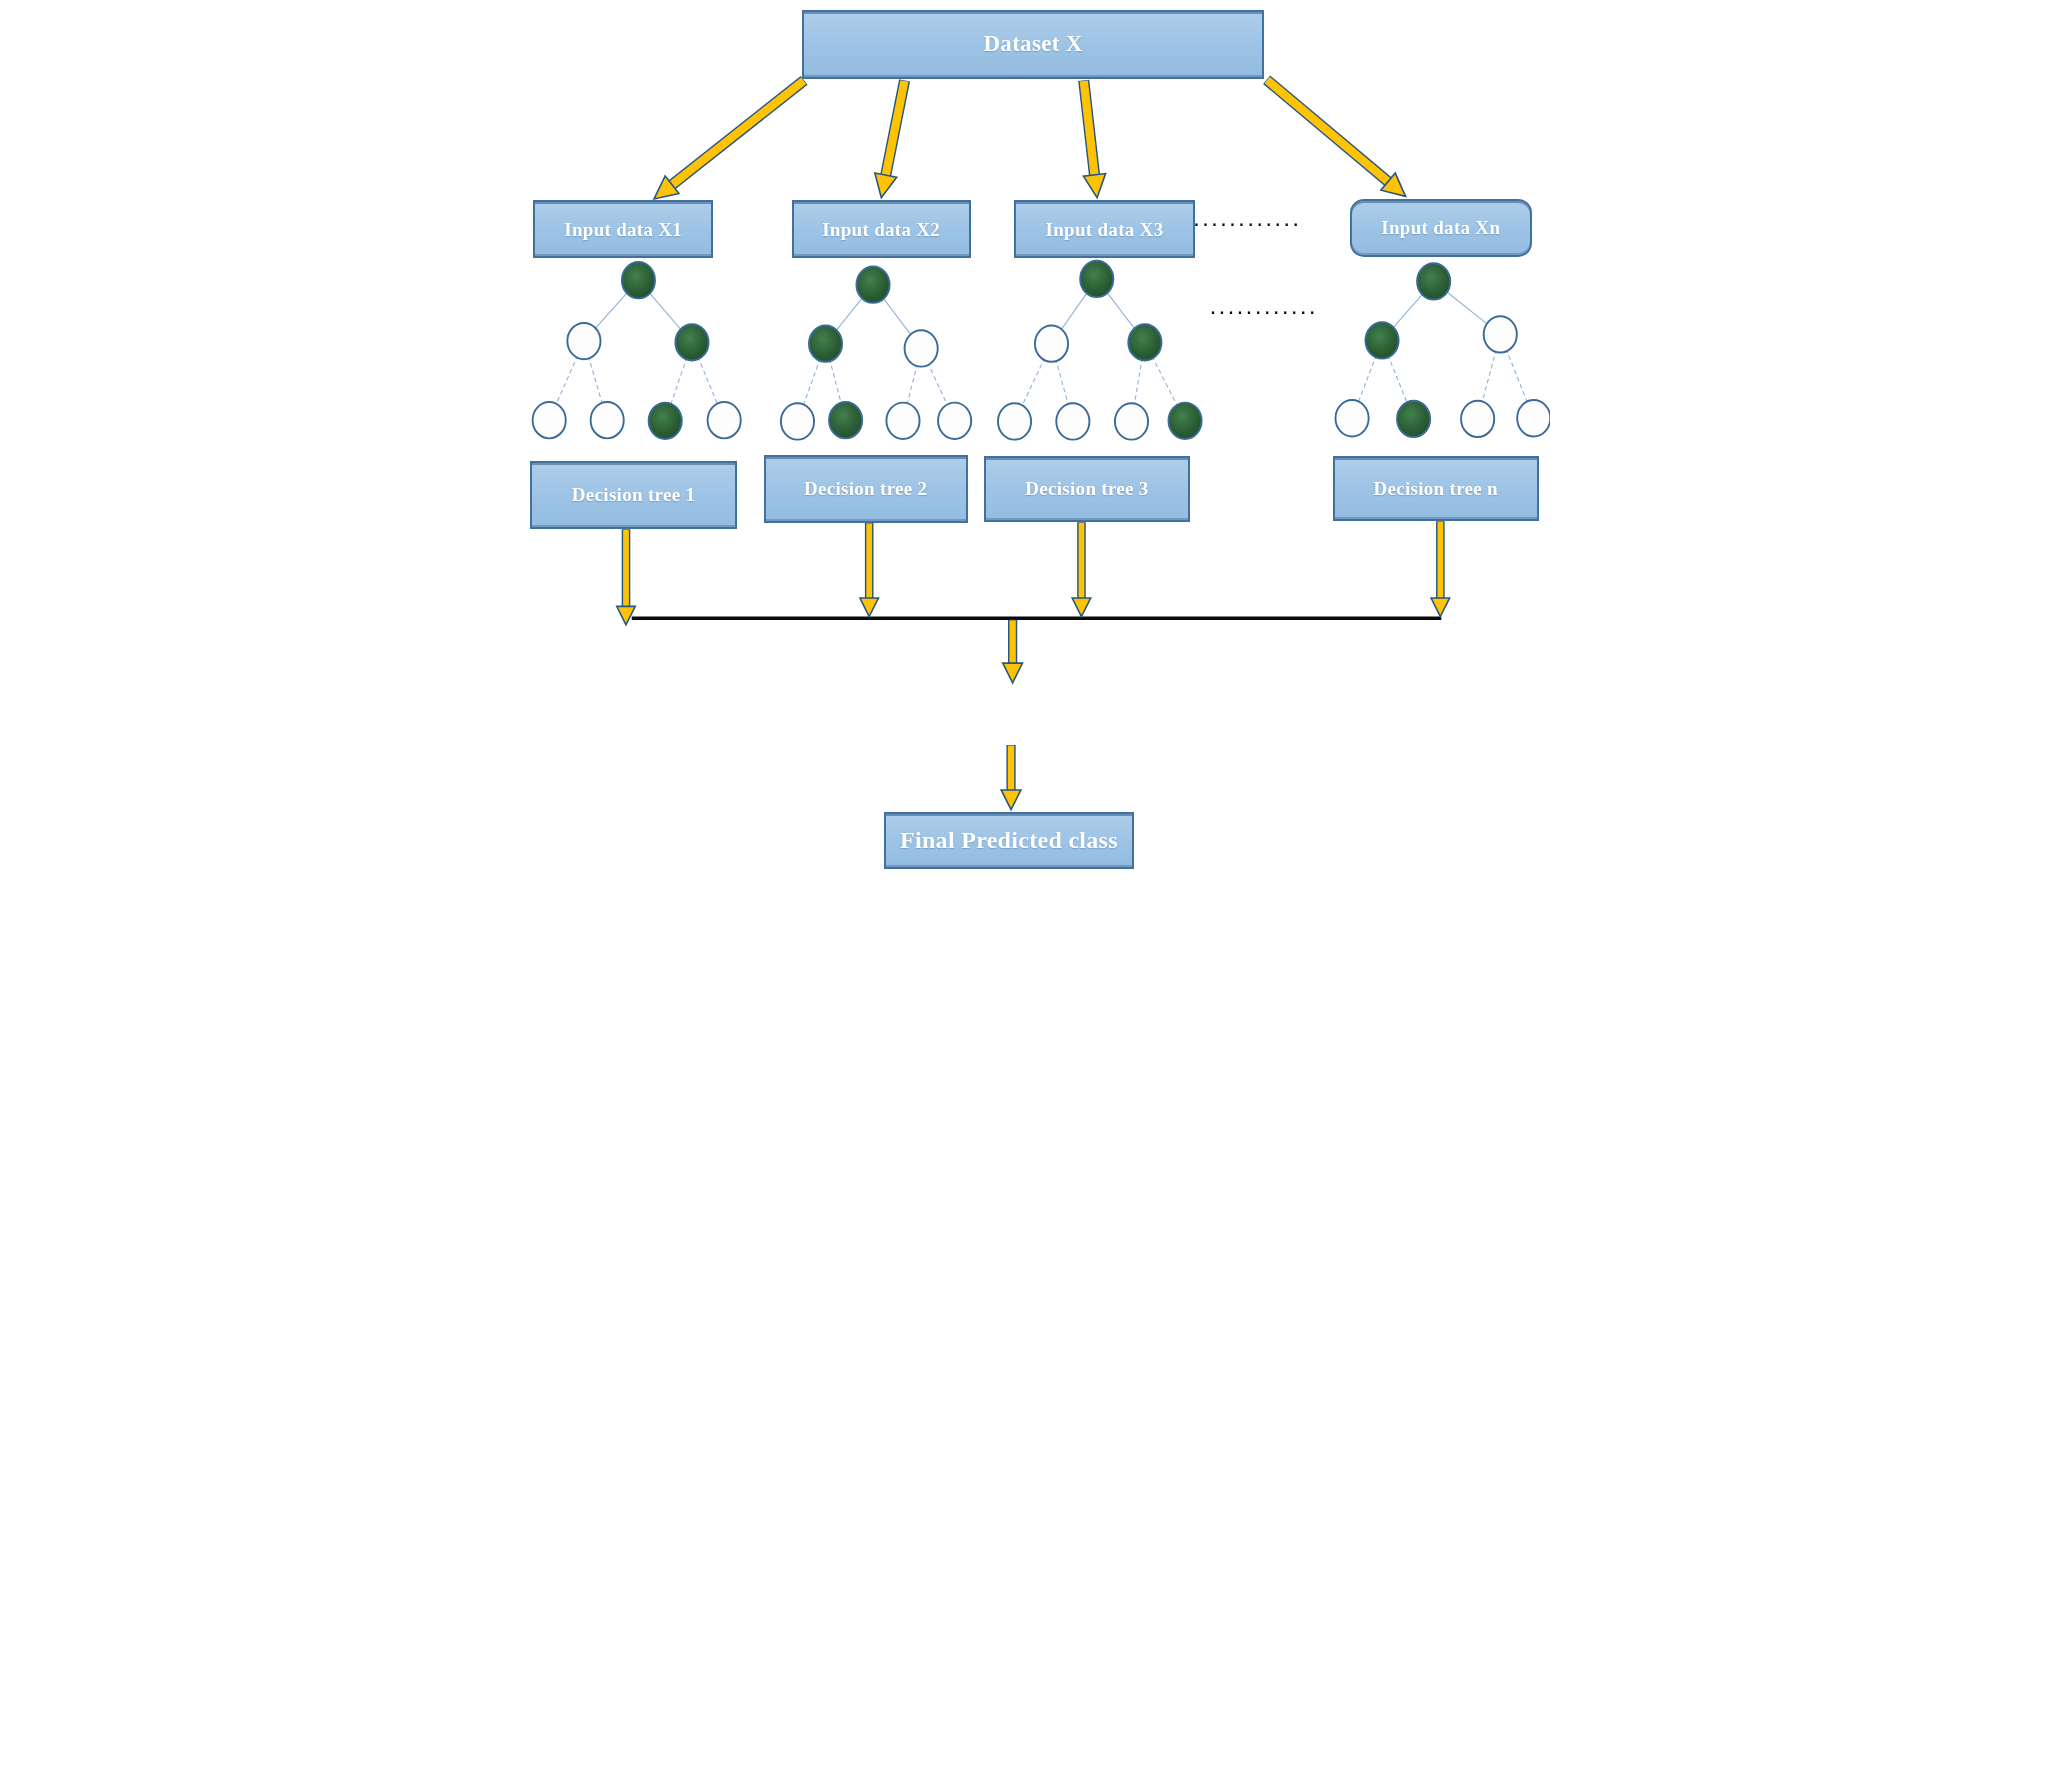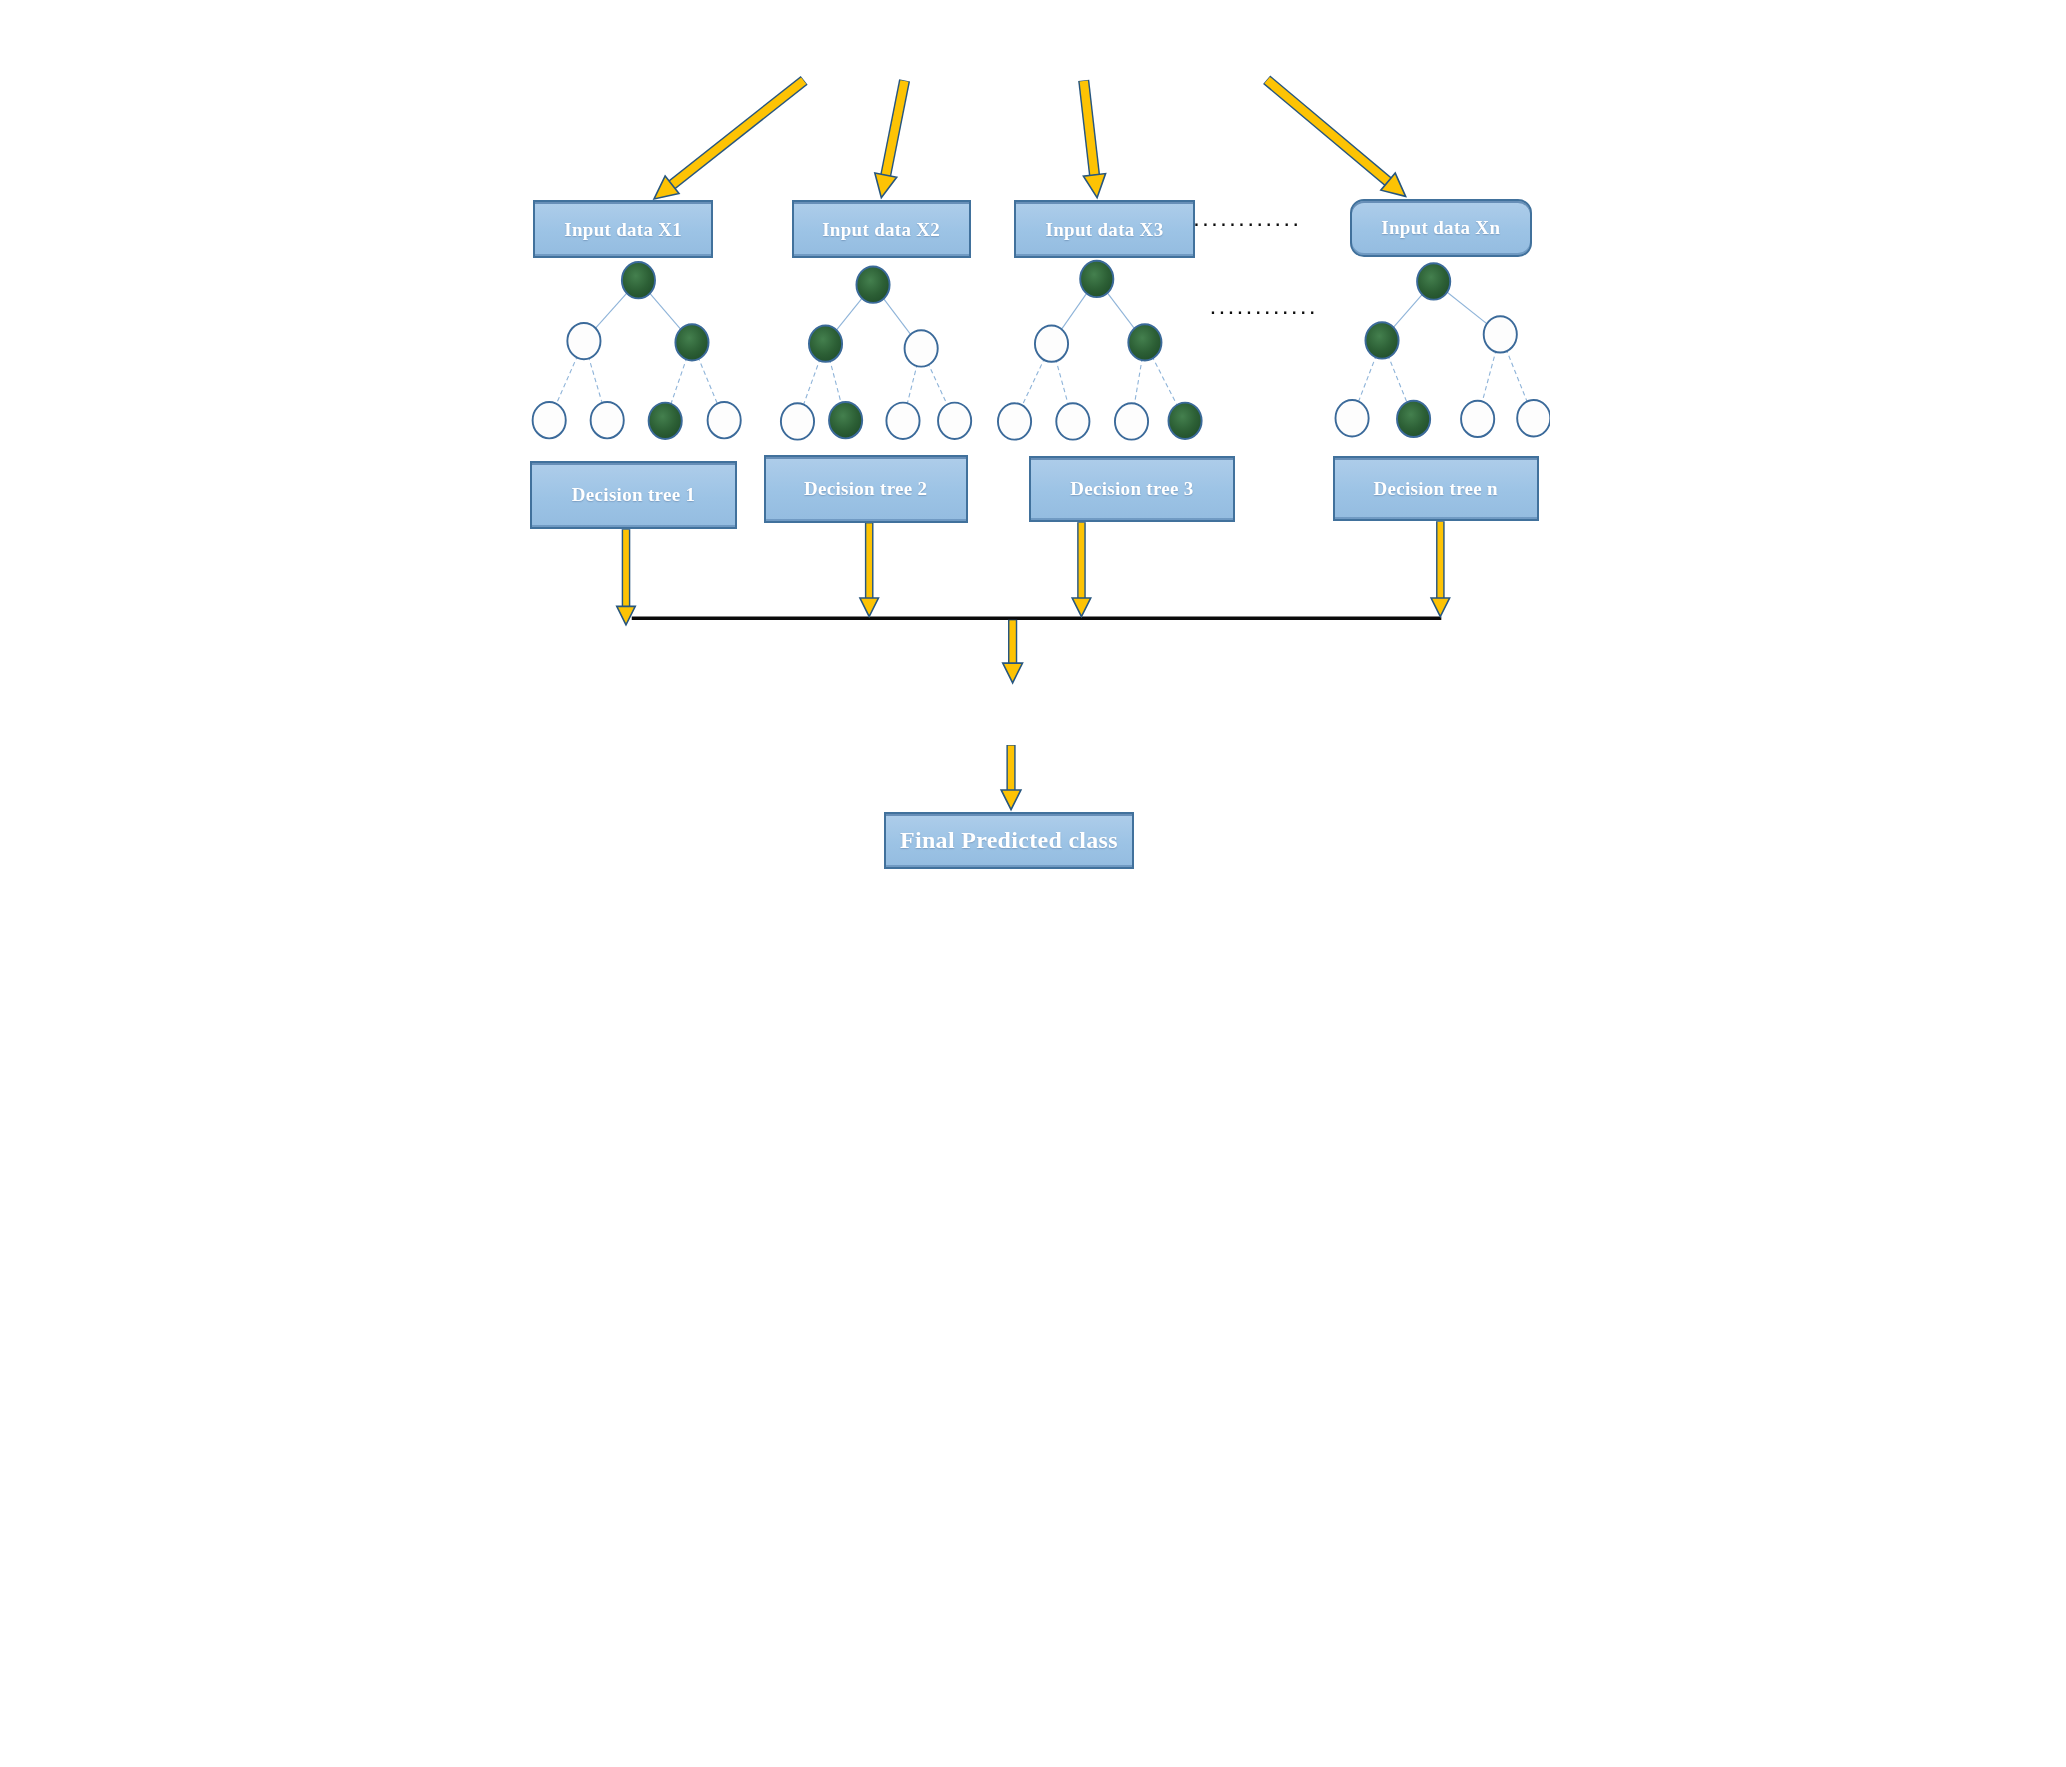--- a/index.html
+++ b/index.html
@@ -129,20 +129,23 @@
       <line x1="3085" y1="1049" x2="3190" y2="1312" stroke="#8fb4d9" stroke-width="3.5" stroke-dasharray="14 10"></line>
       <ellipse cx="2876" cy="883" rx="52" ry="57" fill="url(#gGreen)" stroke="#3b6a9a" stroke-width="6"></ellipse>
       <ellipse cx="2714" cy="1068" rx="52" ry="57" fill="url(#gGreen)" stroke="#3b6a9a" stroke-width="6"></ellipse>
       <ellipse cx="3085" cy="1049" rx="52" ry="57" fill="#fdfdfd" stroke="#3b6a9a" stroke-width="6"></ellipse>
       <ellipse cx="2620" cy="1312" rx="52" ry="57" fill="#fdfdfd" stroke="#3b6a9a" stroke-width="6"></ellipse>
       <ellipse cx="2813" cy="1314" rx="52" ry="57" fill="url(#gGreen)" stroke="#3b6a9a" stroke-width="6"></ellipse>
       <ellipse cx="3014" cy="1314" rx="52" ry="57" fill="#fdfdfd" stroke="#3b6a9a" stroke-width="6"></ellipse>
       <ellipse cx="3190" cy="1312" rx="52" ry="57" fill="#fdfdfd" stroke="#3b6a9a" stroke-width="6"></ellipse>
     </svg>
 
+  <div class="fbox f-dataset" style="left:27.68%;top:1.12%;width:44.65%;height:7.79%;">
+    <span class="lbl">Dataset X</span>
+  </div>
 
   <div class="fbox f-input" style="left:1.60%;top:22.68%;width:17.46%;height:6.56%;">
     <span class="lbl">Input data X1</span>
   </div>
   <div class="fbox f-input" style="left:26.63%;top:22.68%;width:17.34%;height:6.56%;">
     <span class="lbl">Input data X2</span>
   </div>
   <div class="fbox f-input" style="left:48.19%;top:22.68%;width:17.46%;height:6.56%;">
     <span class="lbl">Input data X3</span>
   </div>
@@ -152,21 +155,21 @@
 
   <div class="dots" style="left:70.66%;top:24.99%;">............</div>
   <div class="dots" style="left:72.26%;top:34.94%;">............</div>
 
   <div class="fbox f-decision" style="left:1.30%;top:52.11%;width:20.06%;height:7.75%;">
     <span class="lbl">Decision tree 1</span>
   </div>
   <div class="fbox f-decision" style="left:23.94%;top:51.50%;width:19.72%;height:7.65%;">
     <span class="lbl">Decision tree 2</span>
   </div>
-  <div class="fbox f-decision" style="left:45.26%;top:51.53%;width:19.93%;height:7.54%;margin-left:45px;">
+  <div class="fbox f-decision" style="left:45.26%;top:51.53%;width:19.93%;height:7.54%;">
     <span class="lbl">Decision tree 3</span>
   </div>
   <div class="fbox f-decision" style="left:79.02%;top:51.60%;width:19.93%;height:7.36%;">
     <span class="lbl">Decision tree n</span>
   </div>
 
 
   <div class="fbox f-final" style="left:35.61%;top:91.81%;width:24.13%;height:6.53%;">
     <span class="lbl">Final Predicted class</span>
   </div>

